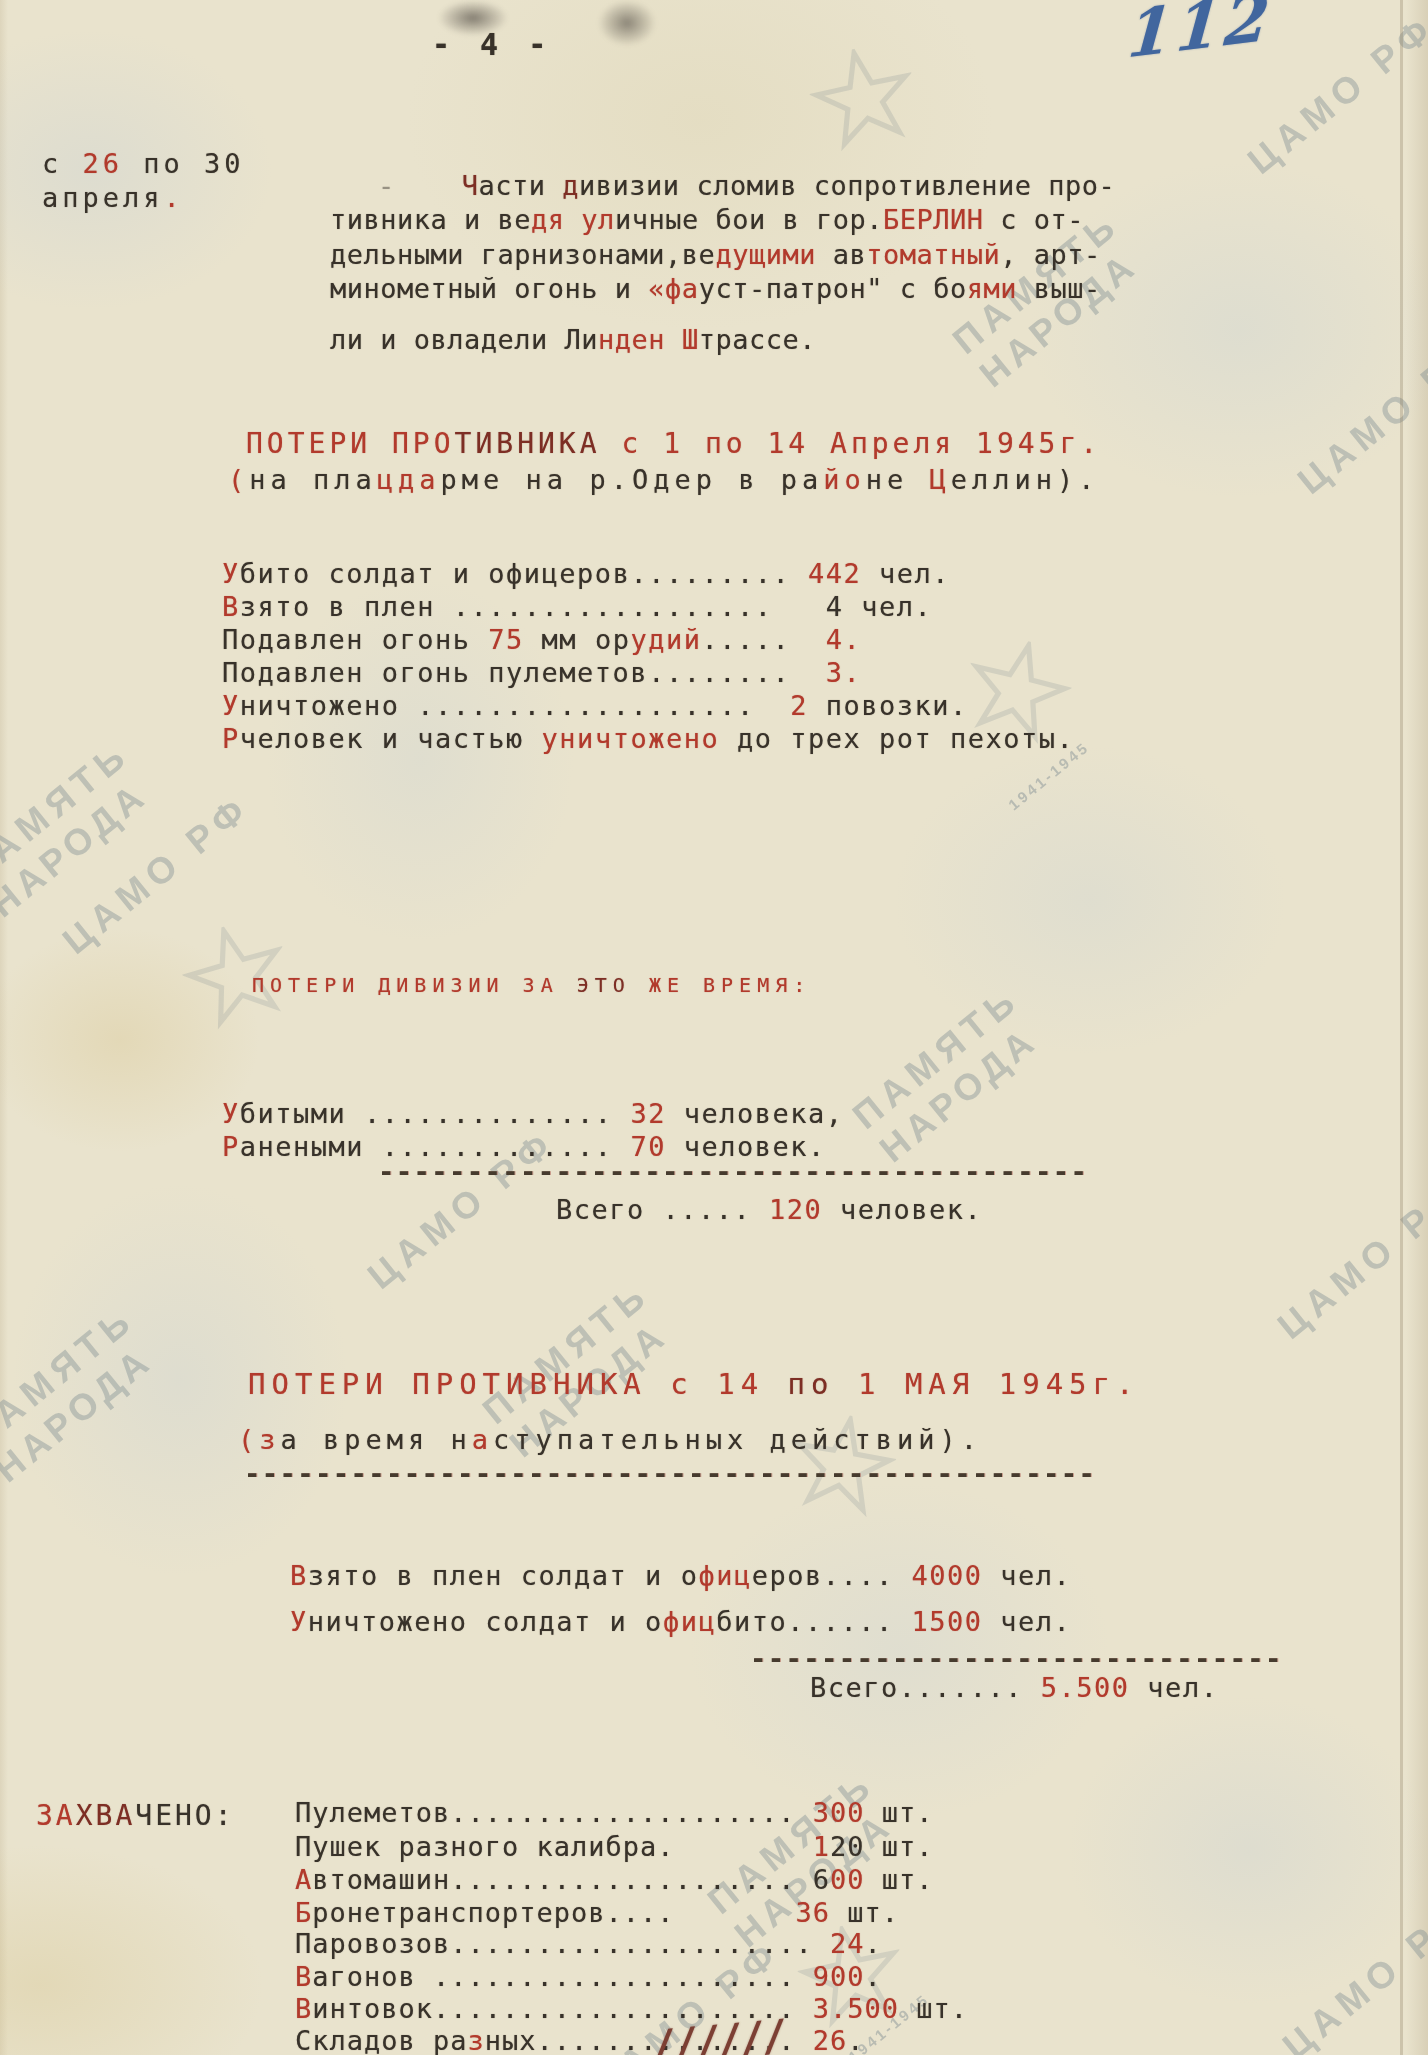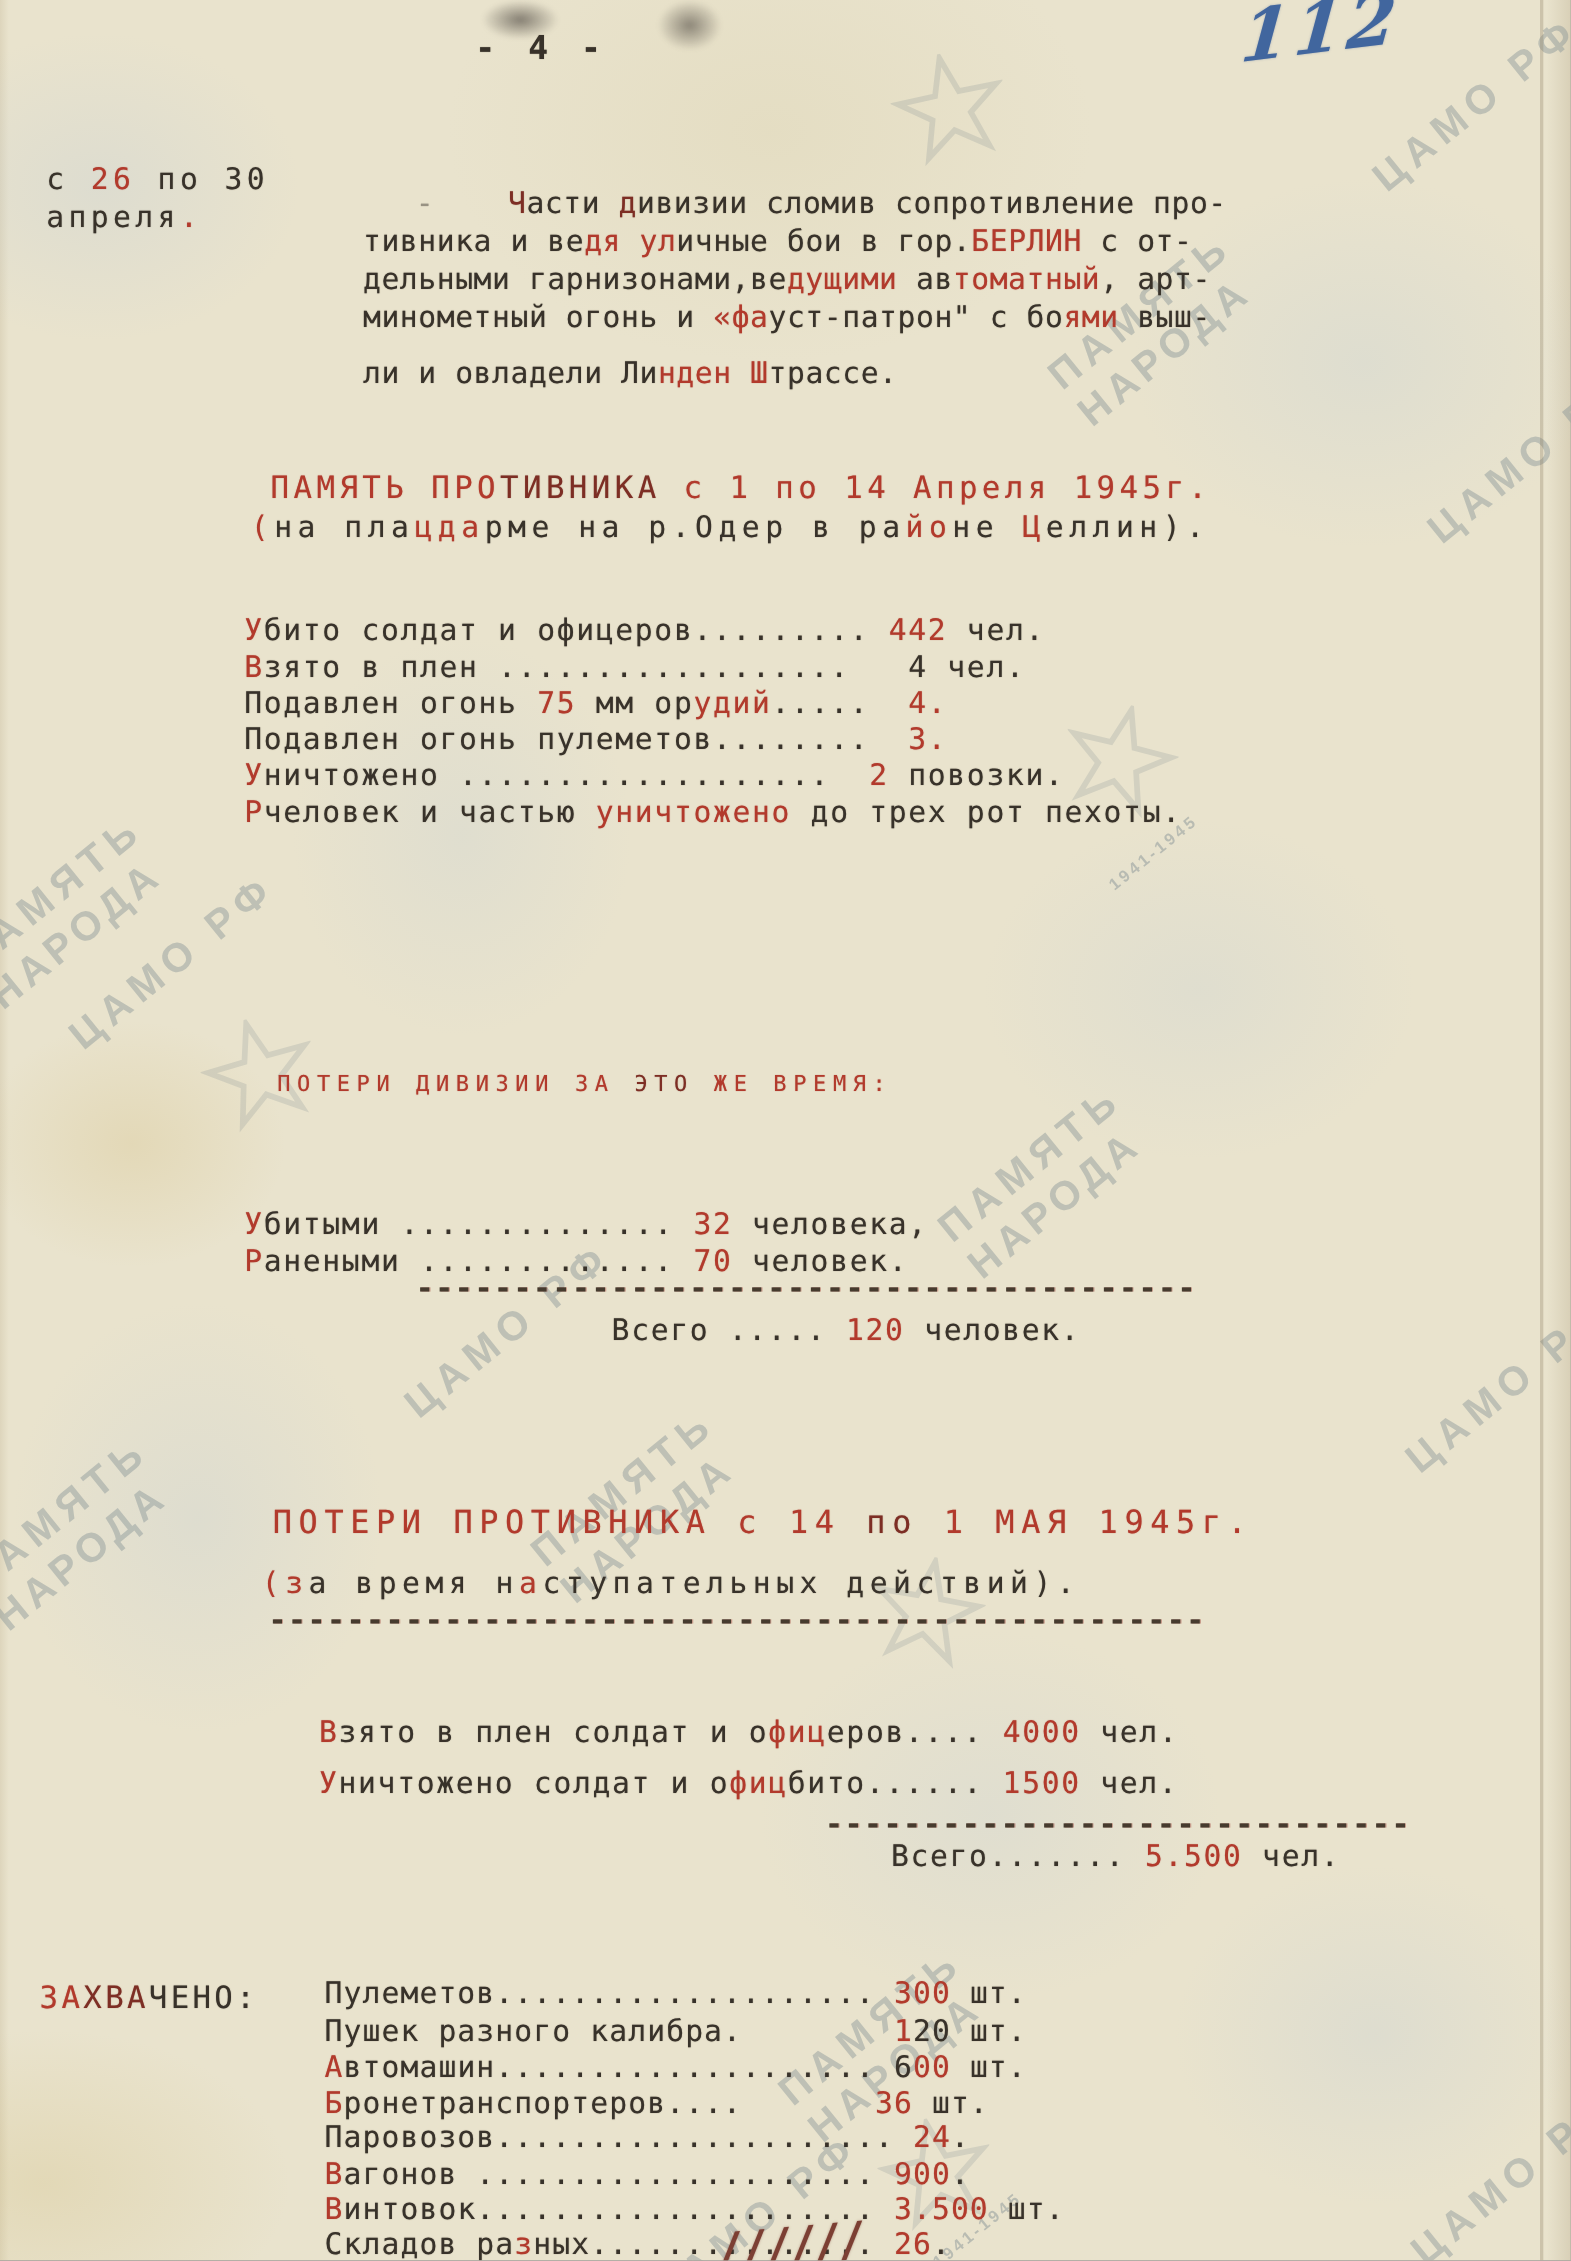--- a/index.html
+++ b/index.html
@@ -118,21 +118,21 @@
 
   <div class="line md" style="left:42px;top:148px"><span>с </span><span class="c-r">26</span><span> по </span><span>30</span></div>
   <div class="line md" style="left:42px;top:182px"><span>апреля</span><span class="c-r">.</span></div>
 
   <div class="line para" style="left:378px;top:170px"><span class="c-f">-    </span><span class="c-dr">Ч</span><span>асти </span><span class="c-dr">д</span><span>ивизии сломив сопротивление про-</span></div>
   <div class="line para" style="left:330px;top:204px"><span>тивника и ве</span><span class="c-r">дя</span><span> </span><span class="c-r">ул</span><span>ичные бои в гор.</span><span class="c-r">БЕРЛИН</span><span> с от-</span></div>
   <div class="line para" style="left:330px;top:239px"><span>дельными гарнизонами,ве</span><span class="c-r">дущими</span><span> ав</span><span class="c-r">томатный</span><span>, арт-</span></div>
   <div class="line para" style="left:330px;top:273px"><span>минометный огонь и </span><span class="c-r">«фа</span><span>уст-патрон" с бо</span><span class="c-r">ями</span><span> выш-</span></div>
   <div class="line para" style="left:330px;top:324px"><span>ли и овладели Ли</span><span class="c-r">нден</span><span> </span><span class="c-r">Ш</span><span>трассе.</span></div>
 
-  <div class="line h1" style="left:246px;top:428px"><span class="c-r">ПАМЯТЬ ПРО</span><span class="c-dr">ТИВНИКА</span><span class="c-r"> с 1 по 14 Апреля 1945г.</span></div>
+  <div class="line h1" style="left:246px;top:428px"><span class="c-r">ПОТЕРИ ПРО</span><span class="c-dr">ТИВНИКА</span><span class="c-r"> с 1 по 14 Апреля 1945г.</span></div>
   <div class="line h1b" style="left:228px;top:464px"><span class="c-r">(</span><span>на пла</span><span class="c-r">цда</span><span>рме на р.Одер в ра</span><span class="c-r">йо</span><span>не </span><span class="c-r">Ц</span><span>еллин).</span></div>
 
   <div class="line row" style="left:222px;top:558px"><span class="c-r">У</span><span>бито солдат и офицеров......... </span><span class="c-r">442</span><span> чел.</span></div>
   <div class="line row" style="left:222px;top:591px"><span class="c-r">В</span><span>зято в плен ..................   4 чел.</span></div>
   <div class="line row" style="left:222px;top:624px"><span>Подавлен огонь </span><span class="c-r">75</span><span> мм ор</span><span class="c-r">удий</span><span>.....  </span><span class="c-r">4.</span></div>
   <div class="line row" style="left:222px;top:657px"><span>Подавлен огонь пулеметов........  </span><span class="c-r">3.</span></div>
   <div class="line row" style="left:222px;top:690px"><span class="c-r">У</span><span>ничтожено ...................  </span><span class="c-r">2</span><span> повозки.</span></div>
   <div class="line row" style="left:222px;top:723px"><span class="c-r">Р</span><span>человек и частью </span><span class="c-r">уничтожено</span><span> до трех рот пехоты.</span></div>
 
   <div class="line h2" style="left:252px;top:974px"><span class="c-r">ПОТЕРИ ДИВИЗИИ ЗА </span><span class="c-dr">ЭТО</span><span class="c-r"> ЖЕ ВРЕМЯ:</span></div>

